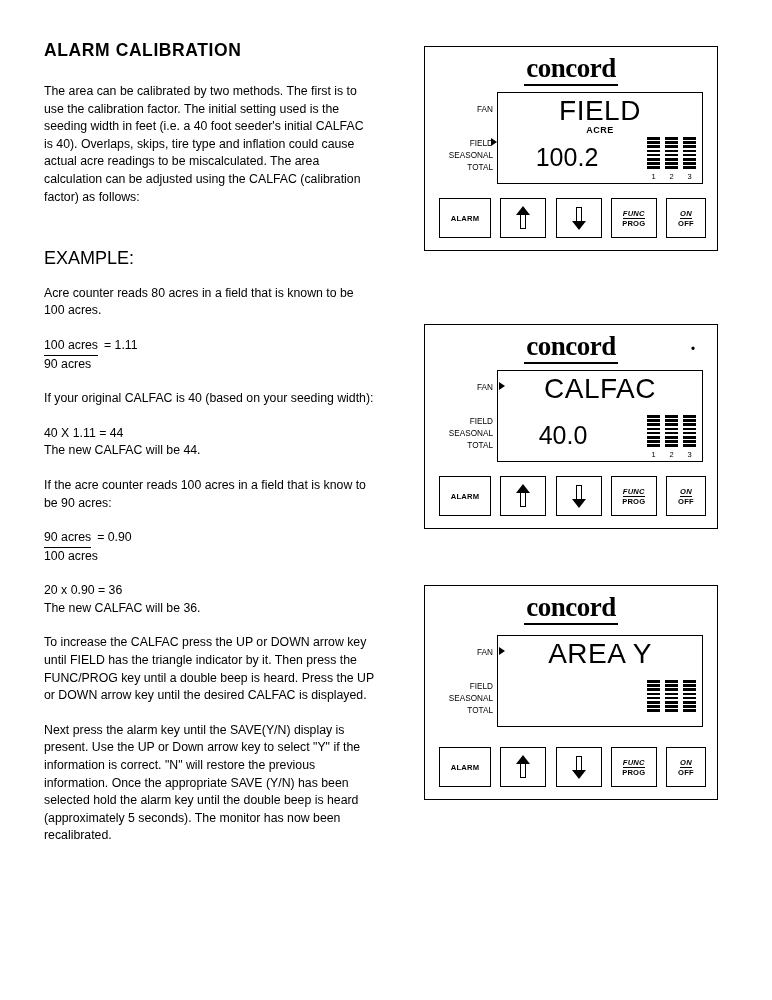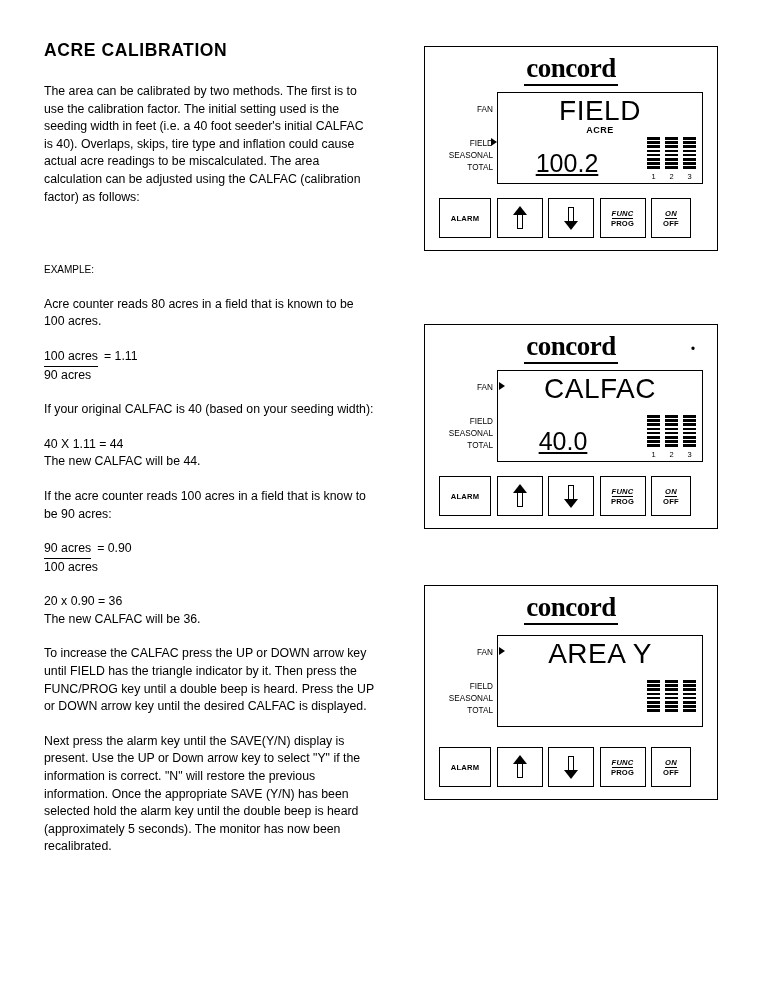--- a/index.html
+++ b/index.html
@@ -28,23 +28,23 @@
     font-weight: bold;
     letter-spacing: 0.6px;
     margin: 0 0 22px 0;
   }
   .para {
     font-size: 12.3px;
     line-height: 17.6px;
     margin: 0 0 17px 0;
   }
   .label-line {
-    font-size: 10px;
+    font-size: 18px;
     line-height: 17.6px;
-    margin: 16px 0 17px 0;
+    margin: 5px 0 17px 0;
   }
   .spacer-lg { height: 22px; }
   .frac {
     font-size: 12.3px;
     line-height: 17.6px;
     margin: 0 0 17px 0;
   }
   .frac .num {
     border-bottom: 1px solid #000;
     display: inline-block;
@@ -143,22 +143,21 @@
     top: 2px;
   }
   .lcd-unit {
     font-size: 9px;
     font-weight: bold;
     top: 32px;
     letter-spacing: 0.5px;
   }
   .lcd-value {
     font-size: 25px;
-    top: 56px;
-    text-decoration: underline;
+    top: 50px;
   }
   .lcd-value.right {
     padding-right: 74px;
     box-sizing: border-box;
   }
   .lcd-value.center-left {
     text-align: center;
     padding-right: 66px;
     box-sizing: border-box;
   }
@@ -188,21 +187,21 @@
     display: flex;
     gap: 5px;
     font-size: 7.5px;
   }
   .bar-nums span { width: 13px; text-align: center; }
 
   
   .keys {
     position: absolute;
     left: 14px;
-    right: 26px;
+    right: 11px;
     bottom: 12px;
     display: flex;
     justify-content: space-between;
   }
   .key {
     border: 1.4px solid #000;
     box-sizing: border-box;
     height: 40px;
     display: flex;
     flex-direction: column;
@@ -254,21 +253,21 @@
     border-right: 1.2px solid #000;
     border-top: 1.2px solid #000;
     box-sizing: border-box;
   }
 </style>
 </head>
 <body>
 
 <div class="left-col">
 
-  <h1 class="page-title">ACRE CALIBRATION</h1>
+  <h1 class="page-title">ALARM CALIBRATION</h1>
 
   <p class="para">The area can be calibrated by two methods.  The first is to use the calibration factor.  The initial setting used is the seeding width in feet (i.e. a 40 foot seeder's initial CALFAC is 40).  Overlaps, skips, tire type and inflation could cause actual acre readings to be miscalculated.  The area calculation can be adjusted using the CALFAC (calibration factor) as follows:</p>
 
   <div class="spacer-lg"></div>
 
   <p class="label-line">EXAMPLE:</p>
 
   <p class="para">Acre counter reads 80 acres in a field that is known to be 100 acres.</p>
 
   <div class="frac">

